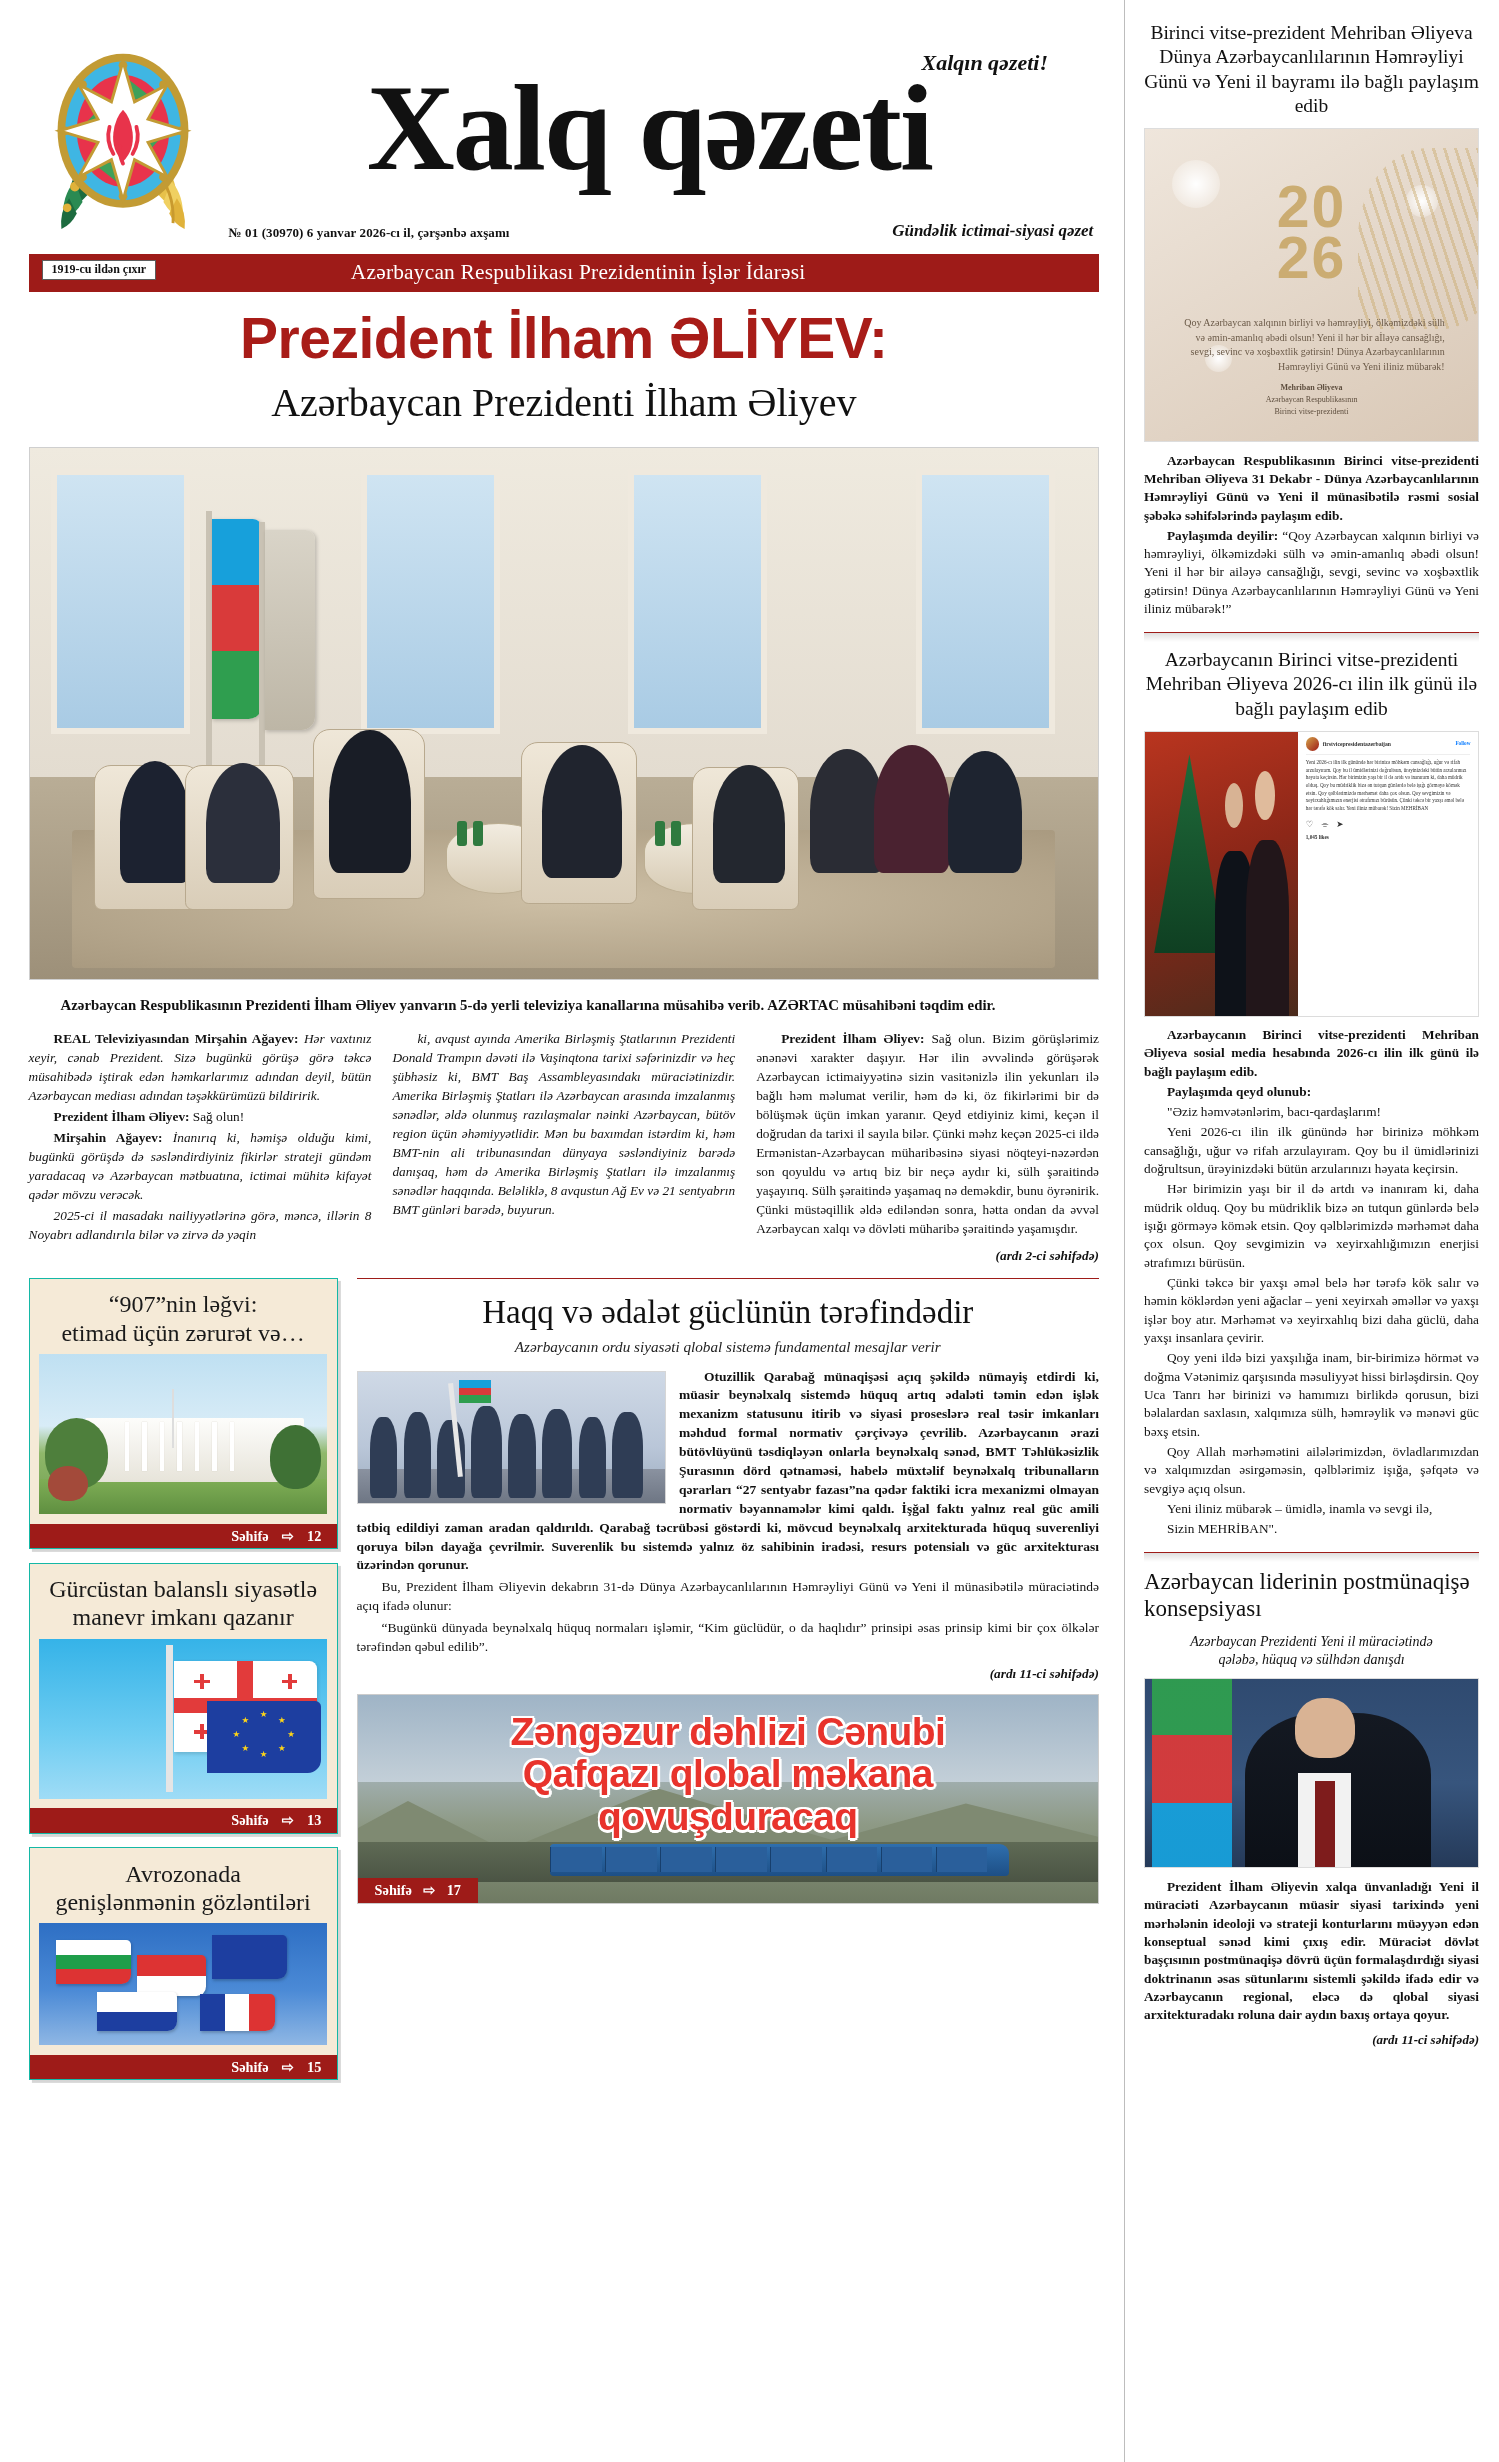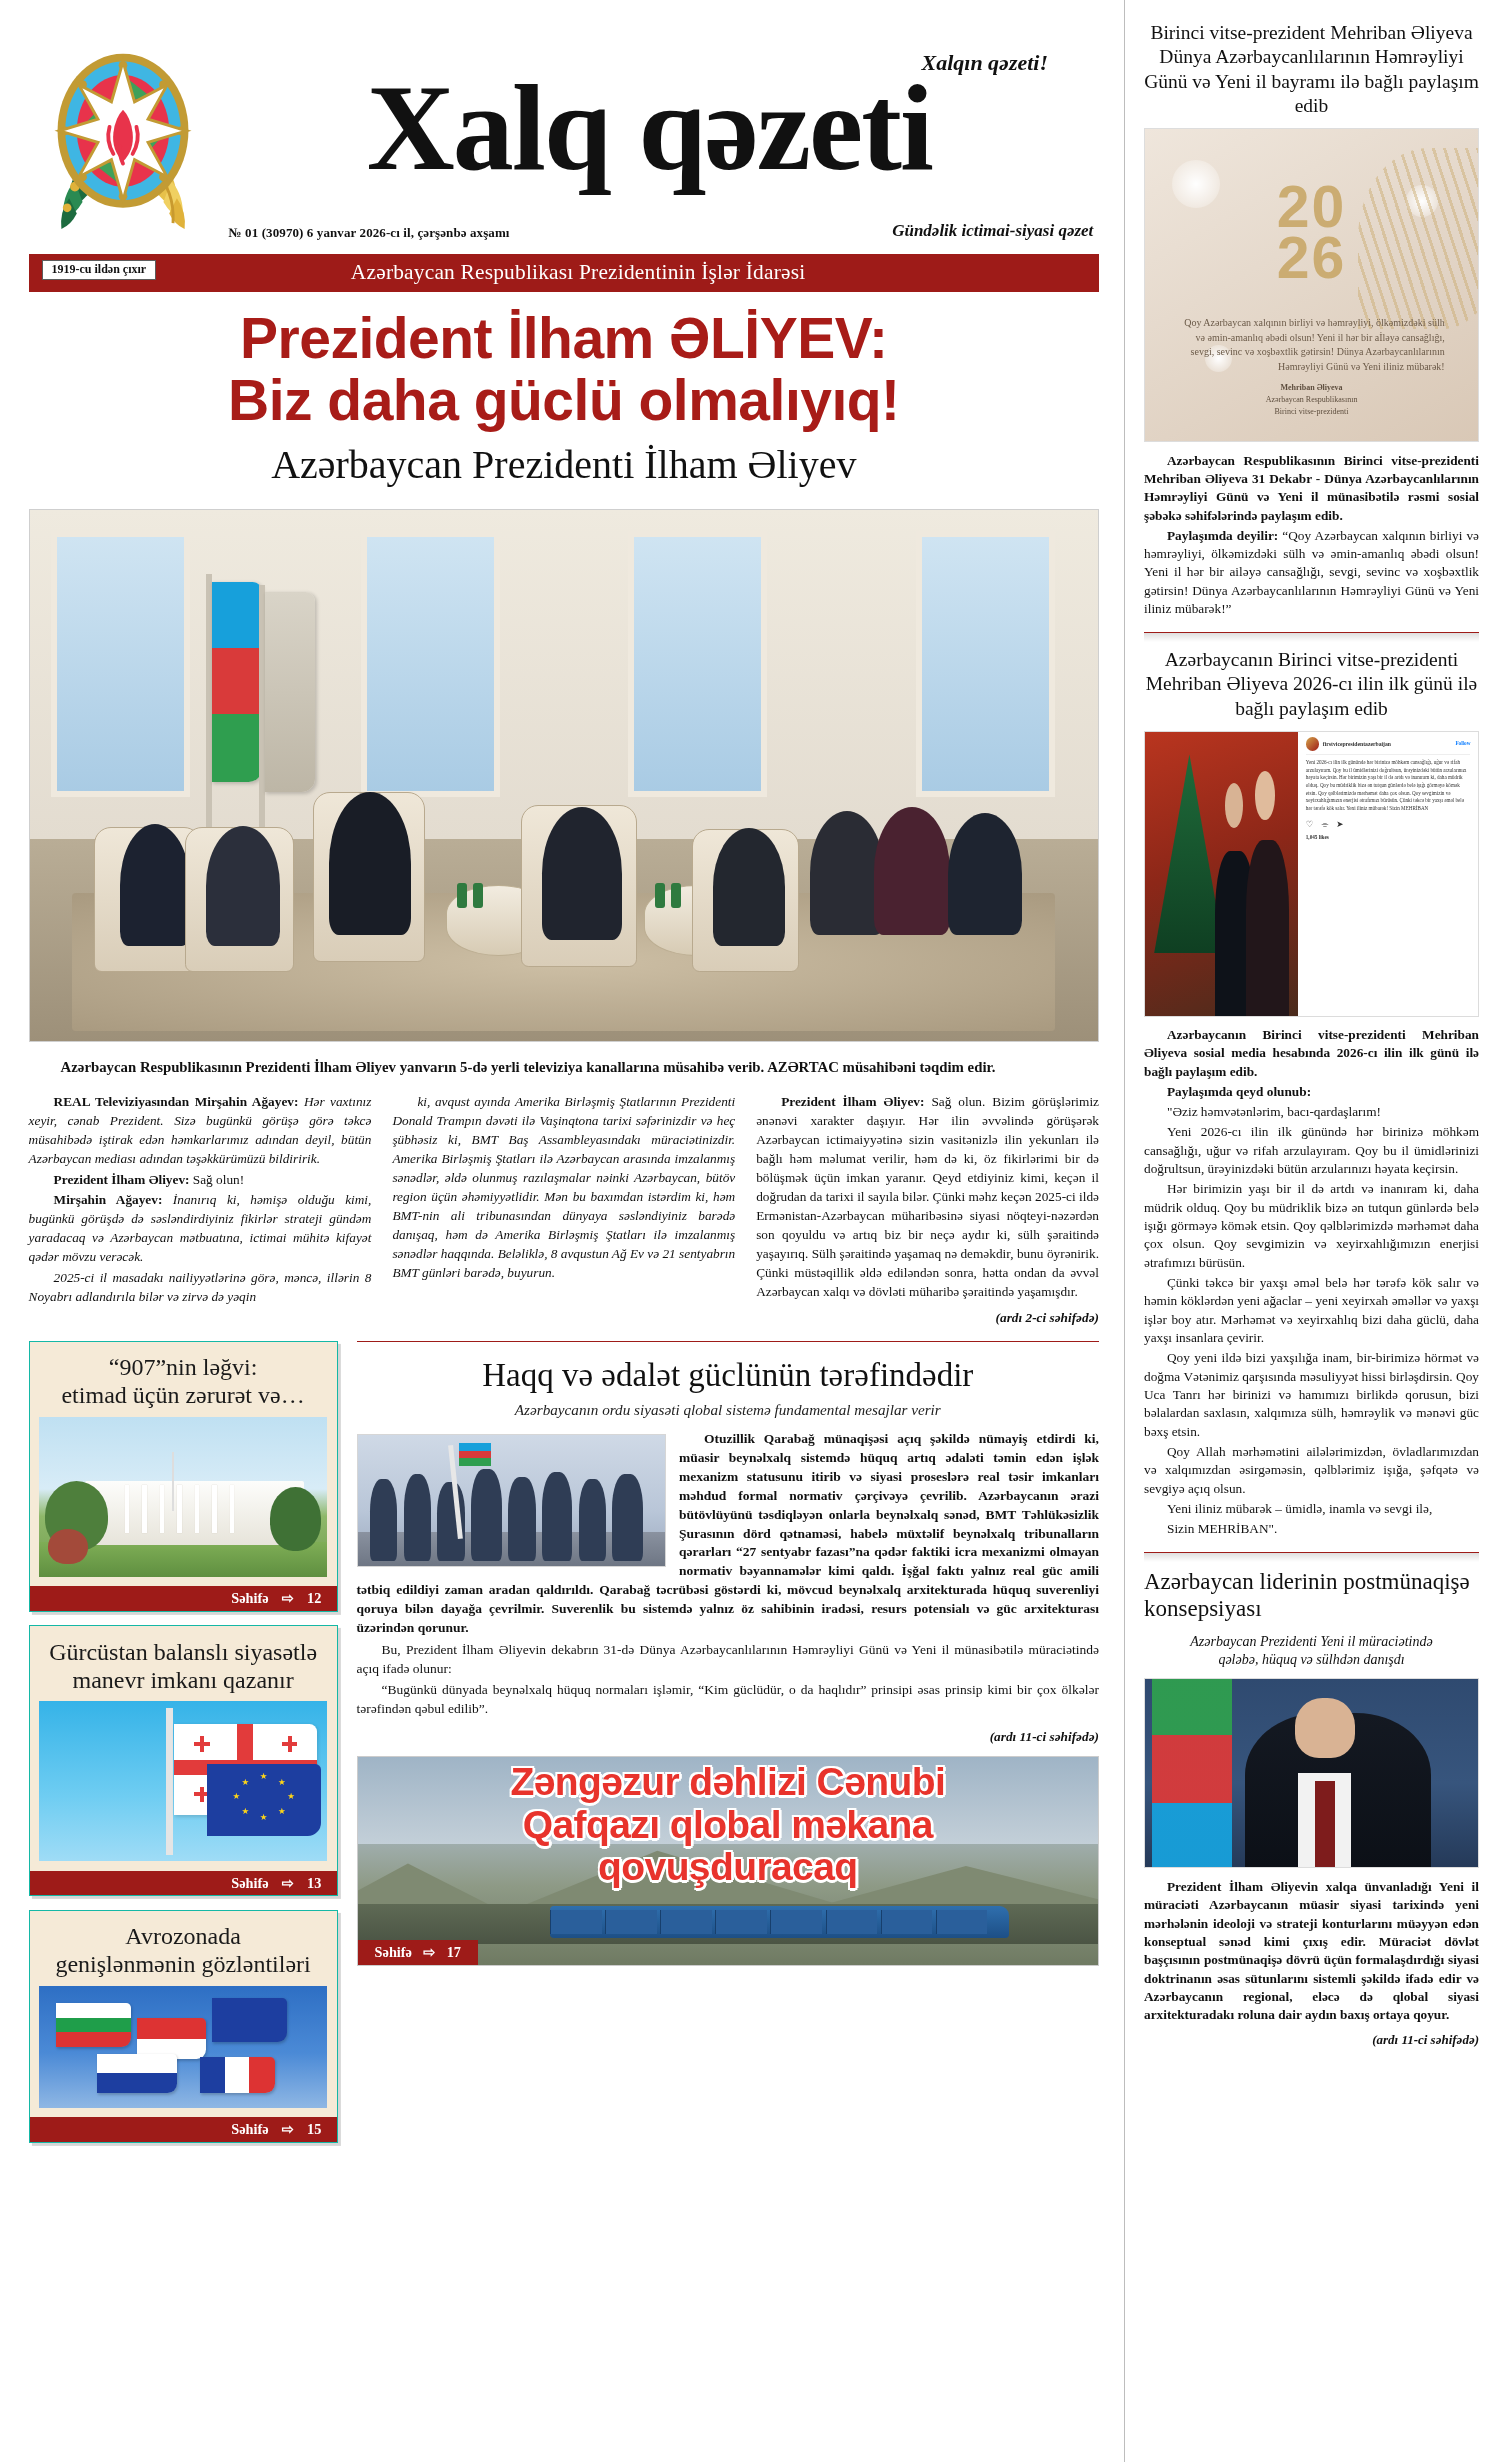--- a/index.html
+++ b/index.html
@@ -108,21 +108,21 @@
   .art-cont{text-align:right;font-style:italic;font-weight:700;font-size:13.3px;margin-top:9.5px;}
 
   
   .banner{margin-top:11.4px;position:relative;height:208px;overflow:hidden;border:1px solid #ccc;
     background:linear-gradient(180deg,#93a8b8 0%,#a9b8c2 30%,#8e9a86 62%,#6f7a62 100%);}
   .bn-sky{position:absolute;left:0;right:0;top:0;height:42%;background:linear-gradient(180deg,#9fb4c6,#c3cfd8);}
   .bn-mtn{position:absolute;bottom:28%;background:#7f8a72;}
   .bn-rail{position:absolute;left:0;right:0;bottom:10%;height:40px;background:linear-gradient(180deg,#5f6a55,#4b5444);}
   .bn-train{position:absolute;left:26%;bottom:13%;height:32px;width:62%;background:linear-gradient(180deg,#2f6fae,#1d4f86);border-radius:3.8px 9.5px 3.8px 3.8px;}
   .bn-car{position:absolute;top:3.8px;bottom:3.8px;width:11%;background:#2a5f9b;border-left:1.9px solid #173f6d;}
-  .bn-text{position:absolute;left:0;right:0;top:4px;text-align:center;font-family:"Liberation Sans",sans-serif;font-weight:700;
+  .bn-text{position:absolute;left:0;right:0;top:16px;text-align:center;font-family:"Liberation Sans",sans-serif;font-weight:700;
      color:#e8332c;font-size:39px;line-height:1.09;letter-spacing:-0.6px;
      text-shadow:1.9px 1.9px 0 #fff,-1.9px 1.9px 0 #fff,1.9px -1.9px 0 #fff,-1.9px -1.9px 0 #fff,0 2.9px 0 #fff,2.9px 0 0 #fff;}
   .bn-bar{position:absolute;left:0;bottom:0;background:#9e1b18;color:#fff;display:flex;gap:11.4px;align-items:center;
      padding:3.8px 17px;font-weight:700;font-size:14.3px;}
 
   
   .rr-h{text-align:center;font-size:19.5px;line-height:1.25;margin:0 0 9.5px;font-weight:400;}
   .rr-img{width:100%;position:relative;overflow:hidden;border:1px solid #ddd;box-sizing:border-box;}
   .rr-text{font-size:13.3px;line-height:1.38;text-align:justify;margin-top:9.5px;}
   .rr-text p{margin:0 0 1.9px;text-indent:23px;}
@@ -223,21 +223,20 @@
       <div class="daily-line">Gündəlik ictimai-siyasi qəzet</div>
     </div>
 
     <div class="redbar">
       <div class="since">1919-cu ildən çıxır</div>
       <div class="redbar-title">Azərbaycan Respublikası Prezidentinin İşlər İdarəsi</div>
     </div>
 
     <div class="hl-block">
       <div class="hl1">Prezident İlham ƏLİYEV:</div>
-      <div class="hl2">Biz daha güclü olmalıyıq!</div>
       <div class="sub1">Azərbaycan Prezidenti İlham Əliyev</div>
     </div>
 
     <div class="photo">
       <div class="ph-wall"></div>
       <div class="ph-win" style="left:2%"></div>
       <div class="ph-win" style="left:31%"></div>
       <div class="ph-win" style="left:56%"></div>
       <div class="ph-win" style="left:83%"></div>
       <div class="ph-floor"></div>

